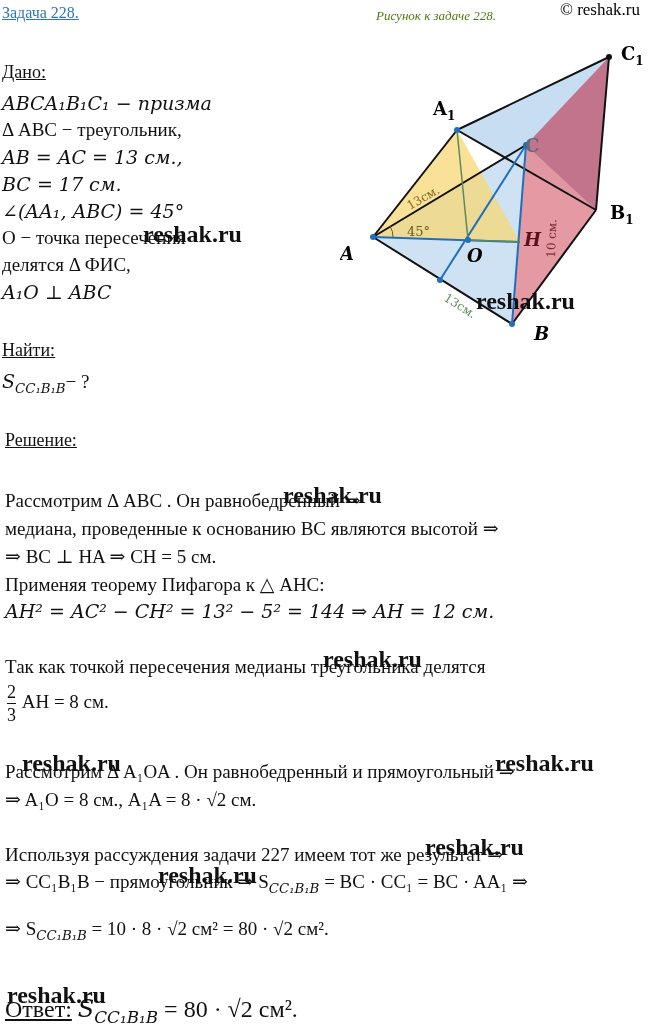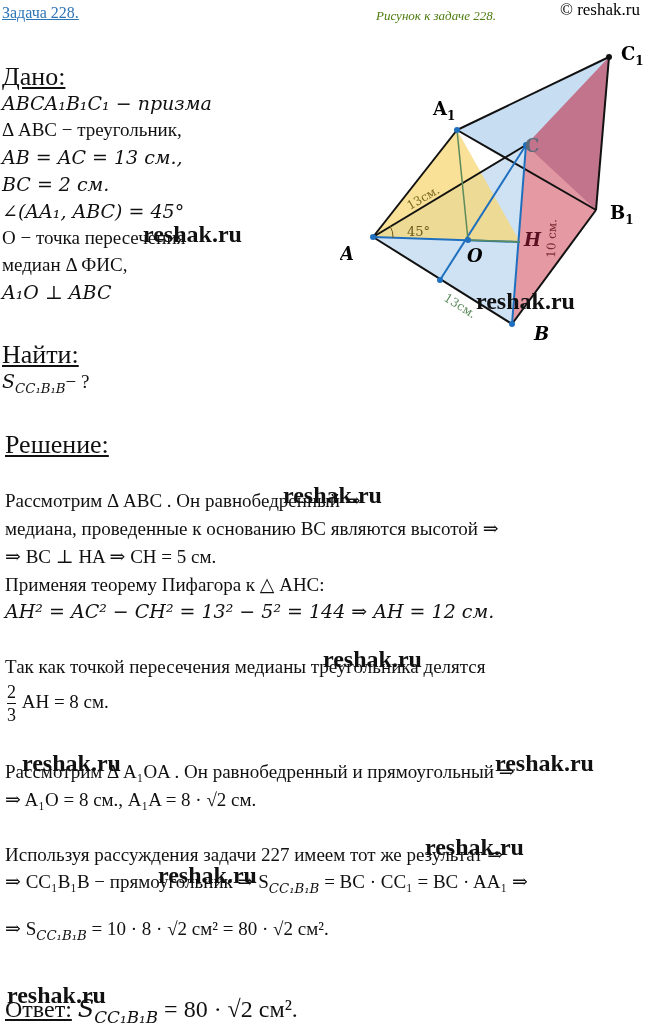--- a/index.html
+++ b/index.html
@@ -2,21 +2,21 @@
 <html><head>
 <meta charset="utf-8">
 <style>
   html, body { margin: 0; padding: 0; background: #ffffff; }
   body { width: 667px; height: 1024px; position: relative; overflow: hidden;
          font-family: "Liberation Serif", "DejaVu Serif", serif; color: #111; }
   .abs { position: absolute; white-space: nowrap; }
   .title { left: 2px; top: 4px; font-size: 16px; color: #2e75b6; text-decoration: underline; }
   .caption { left: 376px; top: 8px; font-size: 13px; font-style: italic; color: #4d7c0f; }
   .copyright { left: 560px; top: 0px; font-size: 17px; color: #000000; }
-  .heading { font-size: 26px; text-decoration: underline; }
+  .heading { font-size: 18px; text-decoration: underline; }
   .line { font-size: 19px; }
   .math { font-family: "DejaVu Serif", serif; font-style: italic; }
   .wm { font-family: "Liberation Serif", serif; font-weight: bold; font-size: 24px; color: #111; }
   sub { font-size: 0.7em; }
   .frac { display: inline-block; vertical-align: middle; text-align: center; line-height: 1; margin: 0 2px; }
   .frac span { display: block; font-size: 18px; }
   .frac .num { border-bottom: 1px solid #111; padding-bottom: 2px; }
   .frac .den { padding-top: 2px; }
   svg text { font-family: "DejaVu Serif", serif; }
 </style>
@@ -24,24 +24,24 @@
 <body>
 
 <div class="abs title">Задача 228.</div>
 <div class="abs caption">Рисунок к задаче 228.</div>
 <div class="abs copyright">© reshak.ru</div>
 
 <div class="abs heading" style="left:2px; top:62px;">Дано:</div>
 <div class="abs line math" style="left:2px; top:92px;">ABCA₁B₁C₁ − призма</div>
 <div class="abs line" style="left:2px; top:119px;">Δ ABC − треугольник,</div>
 <div class="abs line math" style="left:2px; top:146px;">AB = AC = 13 см.,</div>
-<div class="abs line math" style="left:2px; top:173px;">BC = 2 см.</div>
+<div class="abs line math" style="left:2px; top:173px;">BC = 17 см.</div>
 <div class="abs line math" style="left:2px; top:200px;">∠(AA₁, ABC) = 45°</div>
 <div class="abs line" style="left:2px; top:227px;">O − точка пересечения</div>
-<div class="abs line" style="left:2px; top:254px;"> медиан Δ ФИС,</div>
+<div class="abs line" style="left:2px; top:254px;"> делятся Δ ФИС,</div>
 <div class="abs line math" style="left:2px; top:281px;">A₁O ⊥ ABC</div>
 <div class="abs wm" style="left:143px; top:221px;">reshak.ru</div>
 
 <div class="abs heading" style="left:2px; top:340px;">Найти:</div>
 <div class="abs line" style="left:2px; top:370px;">
   <span class="math">S</span><sub class="math">CC₁B₁B</sub><span>− ?</span>
 </div>
 
 <div class="abs heading" style="left:5px; top:430px;">Решение:</div>
 <div class="abs wm" style="left:283px; top:482px;">reshak.ru</div>

